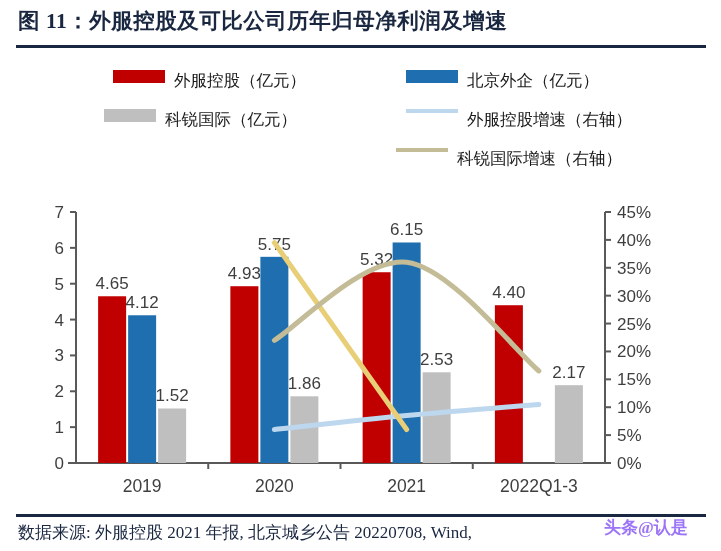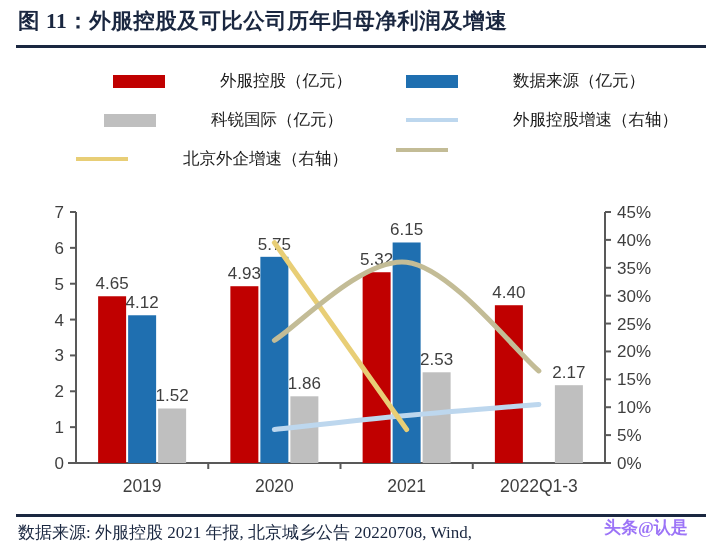--- a/index.html
+++ b/index.html
@@ -47,23 +47,22 @@
   #legend {
     position: absolute;
     left: 76px;
     top: 66px;
     width: 570px;
     height: 115px;
   }
   .legend-item {
     position: absolute;
     display: flex;
-    align-items: center;
-    white-space: nowrap;
-    gap: 46px;
+    align-items: flex-start;
+    white-space: nowrap;
   }
   .lg-swatch-bar {
     width: 52px;
     height: 13px;
     margin-right: 9px;
     flex: 0 0 auto;
   }
   .lg-swatch-line {
     width: 52px;
     height: 4px;
@@ -145,36 +144,33 @@
   <div id="title-rule"></div>
 </div>
 
 <div id="legend">
     <div class="legend-item" style="left: 37px; top: 4px;">
       <span class="lg-swatch-bar" style="background: rgb(192, 0, 0);"></span>
       <span class="lg-label">外服控股（亿元）</span>
     </div>
     <div class="legend-item" style="left: 330px; top: 4px;">
       <span class="lg-swatch-bar" style="background: rgb(31, 111, 176);"></span>
-      <span class="lg-label">数据来源（亿元）</span>
+      <span class="lg-label">北京外企（亿元）</span>
     </div>
     <div class="legend-item" style="left: 330px; top: 43px;">
       <span class="lg-swatch-line" style="background: rgb(189, 215, 238);"></span>
       <span class="lg-label">外服控股增速（右轴）</span>
     </div>
     <div class="legend-item" style="left: 28px; top: 43px;">
       <span class="lg-swatch-bar" style="background: rgb(191, 191, 191);"></span>
       <span class="lg-label">科锐国际（亿元）</span>
     </div>
-    <div class="legend-item" style="left: 0px; top: 82px;">
-      <span class="lg-swatch-line" style="background: rgb(232, 206, 118);"></span>
-      <span class="lg-label">北京外企增速（右轴）</span>
-    </div>
     <div class="legend-item" style="left: 320px; top: 82px;">
       <span class="lg-swatch-line" style="background: rgb(195, 188, 150);"></span>
+      <span class="lg-label">科锐国际增速（右轴）</span>
     </div>
   </div>
 
 <div id="plot-wrap">
   <svg id="plot-svg" width="721" height="310">
       <line x1="76" y1="16" x2="76" y2="267" stroke="#595959" stroke-width="2"></line>
       <line x1="605" y1="16" x2="605" y2="267" stroke="#595959" stroke-width="2"></line>
       <line x1="68" y1="267" x2="605" y2="267" stroke="#595959" stroke-width="2"></line>
       <line x1="70" y1="267" x2="76" y2="267" stroke="#595959" stroke-width="2"></line>
       <text x="64" y="273" text-anchor="end" class="axis-tick-label">0</text>

